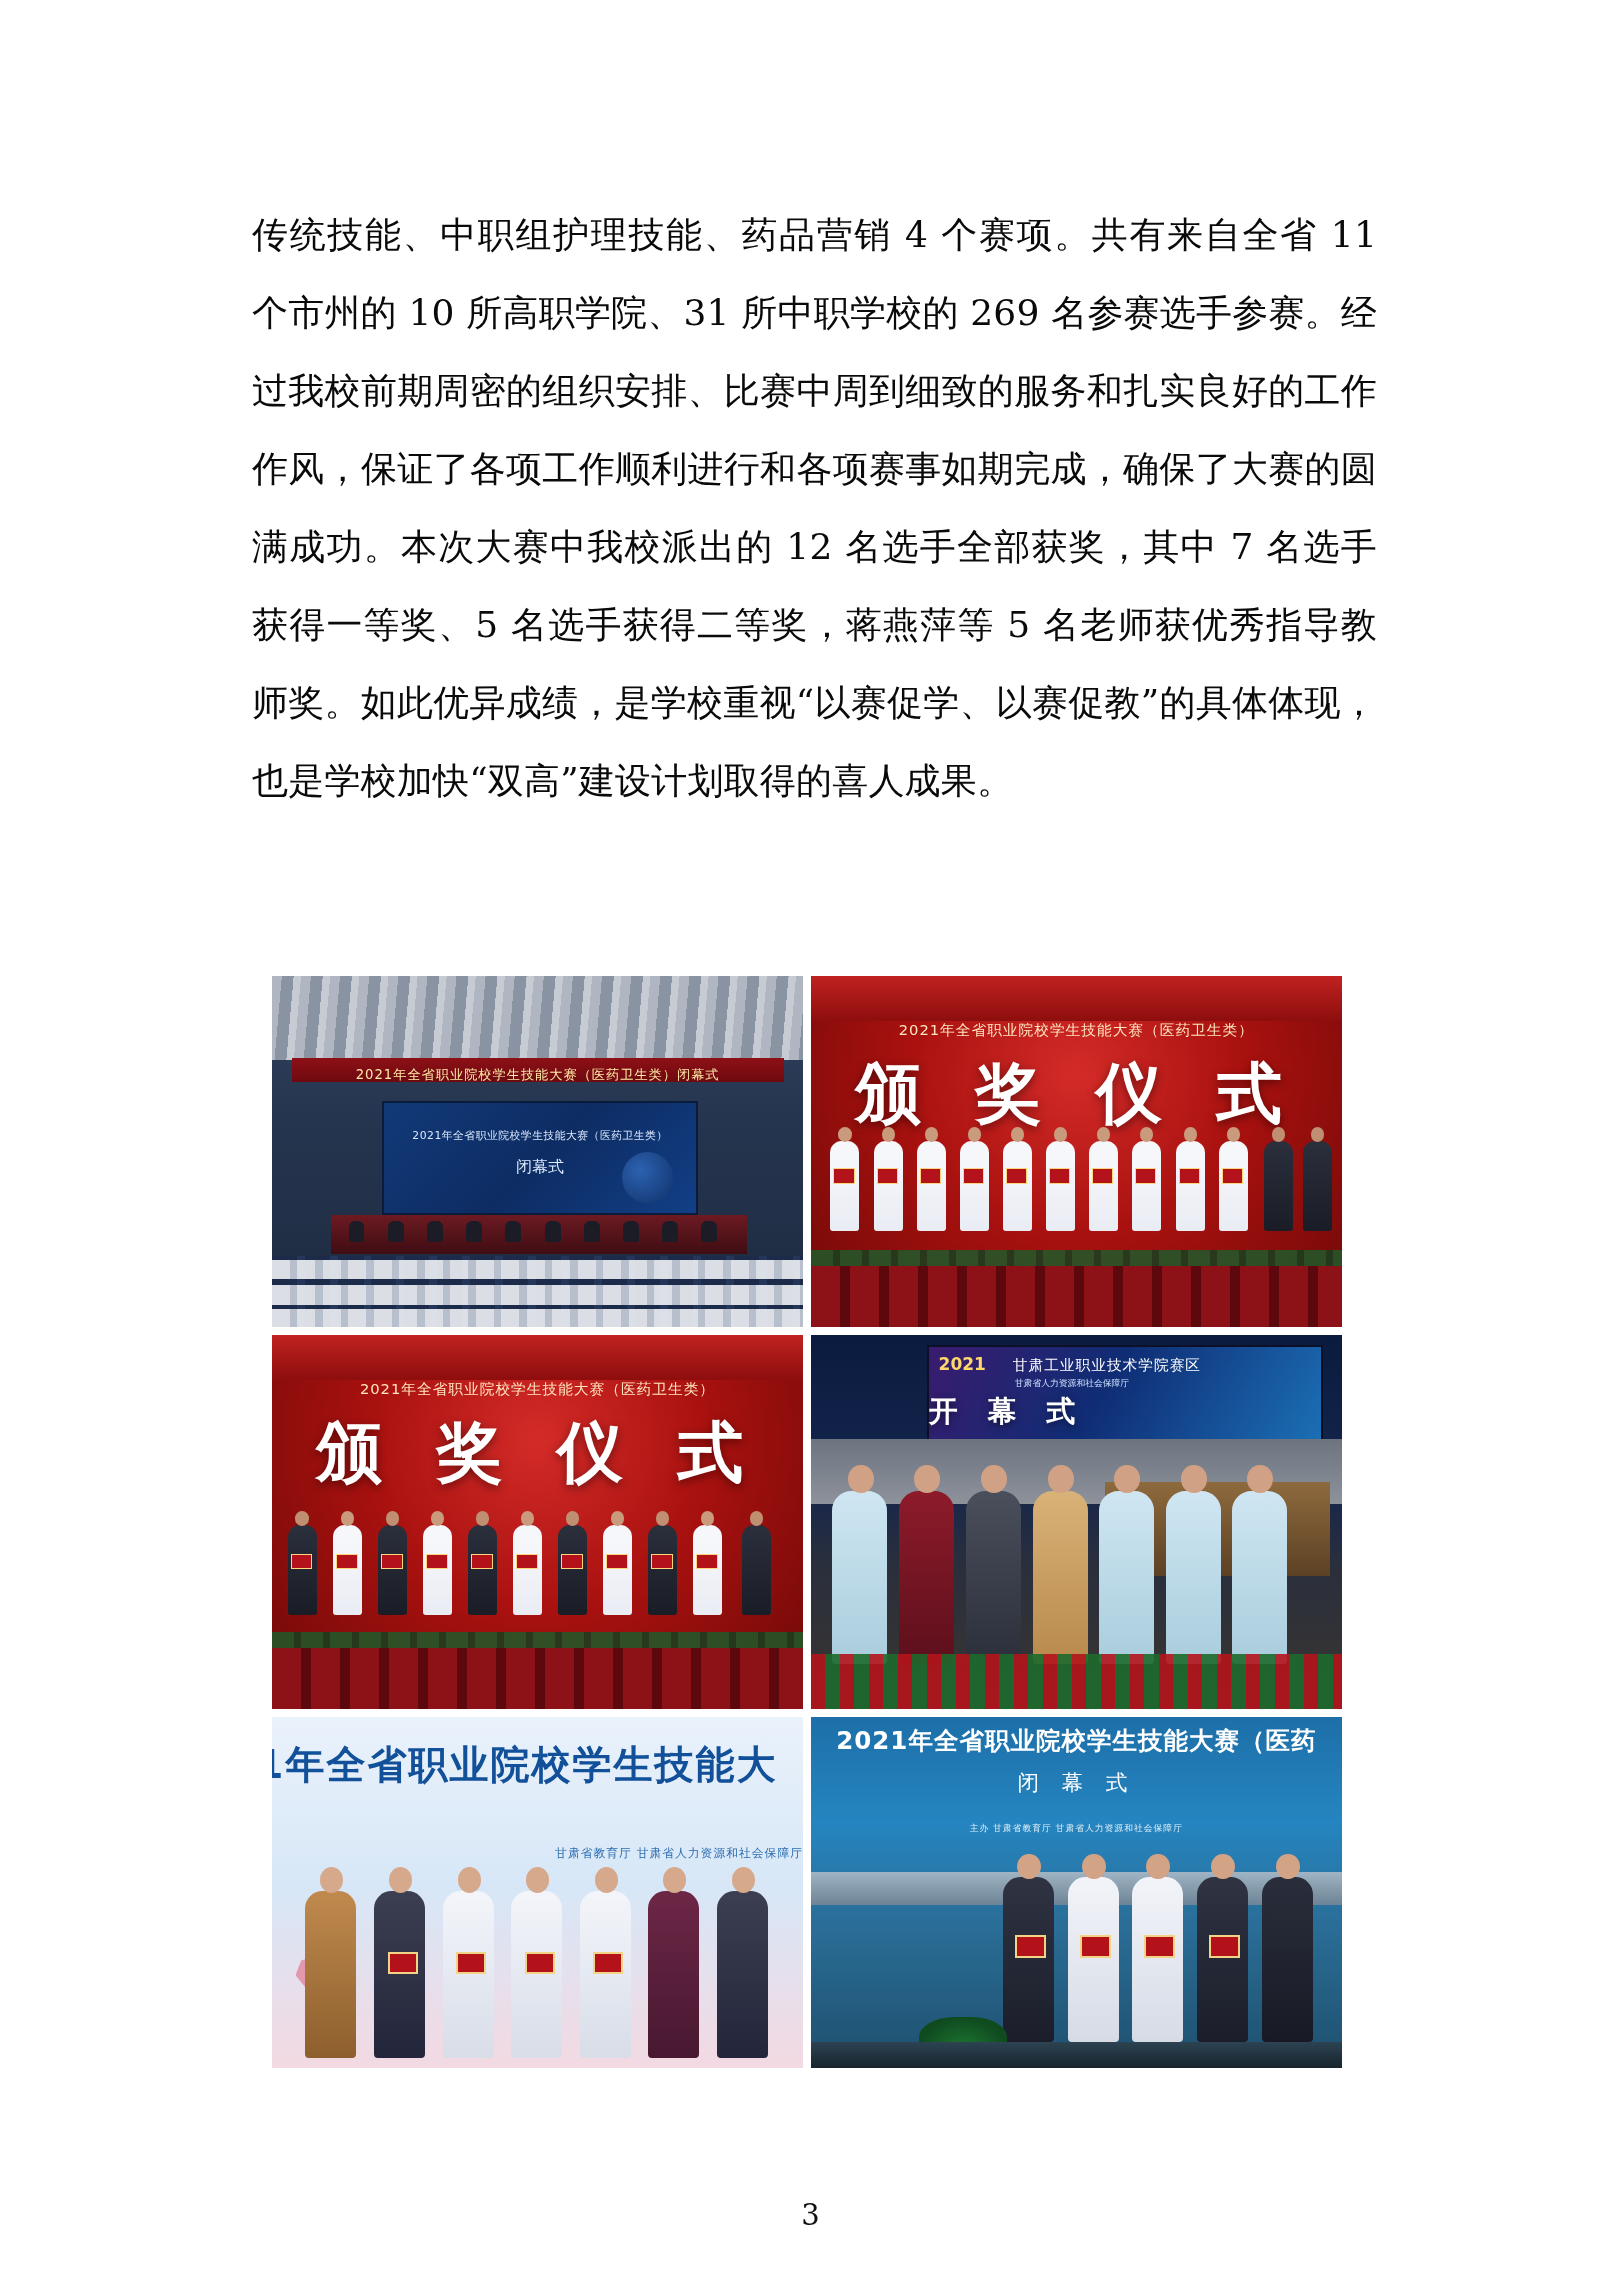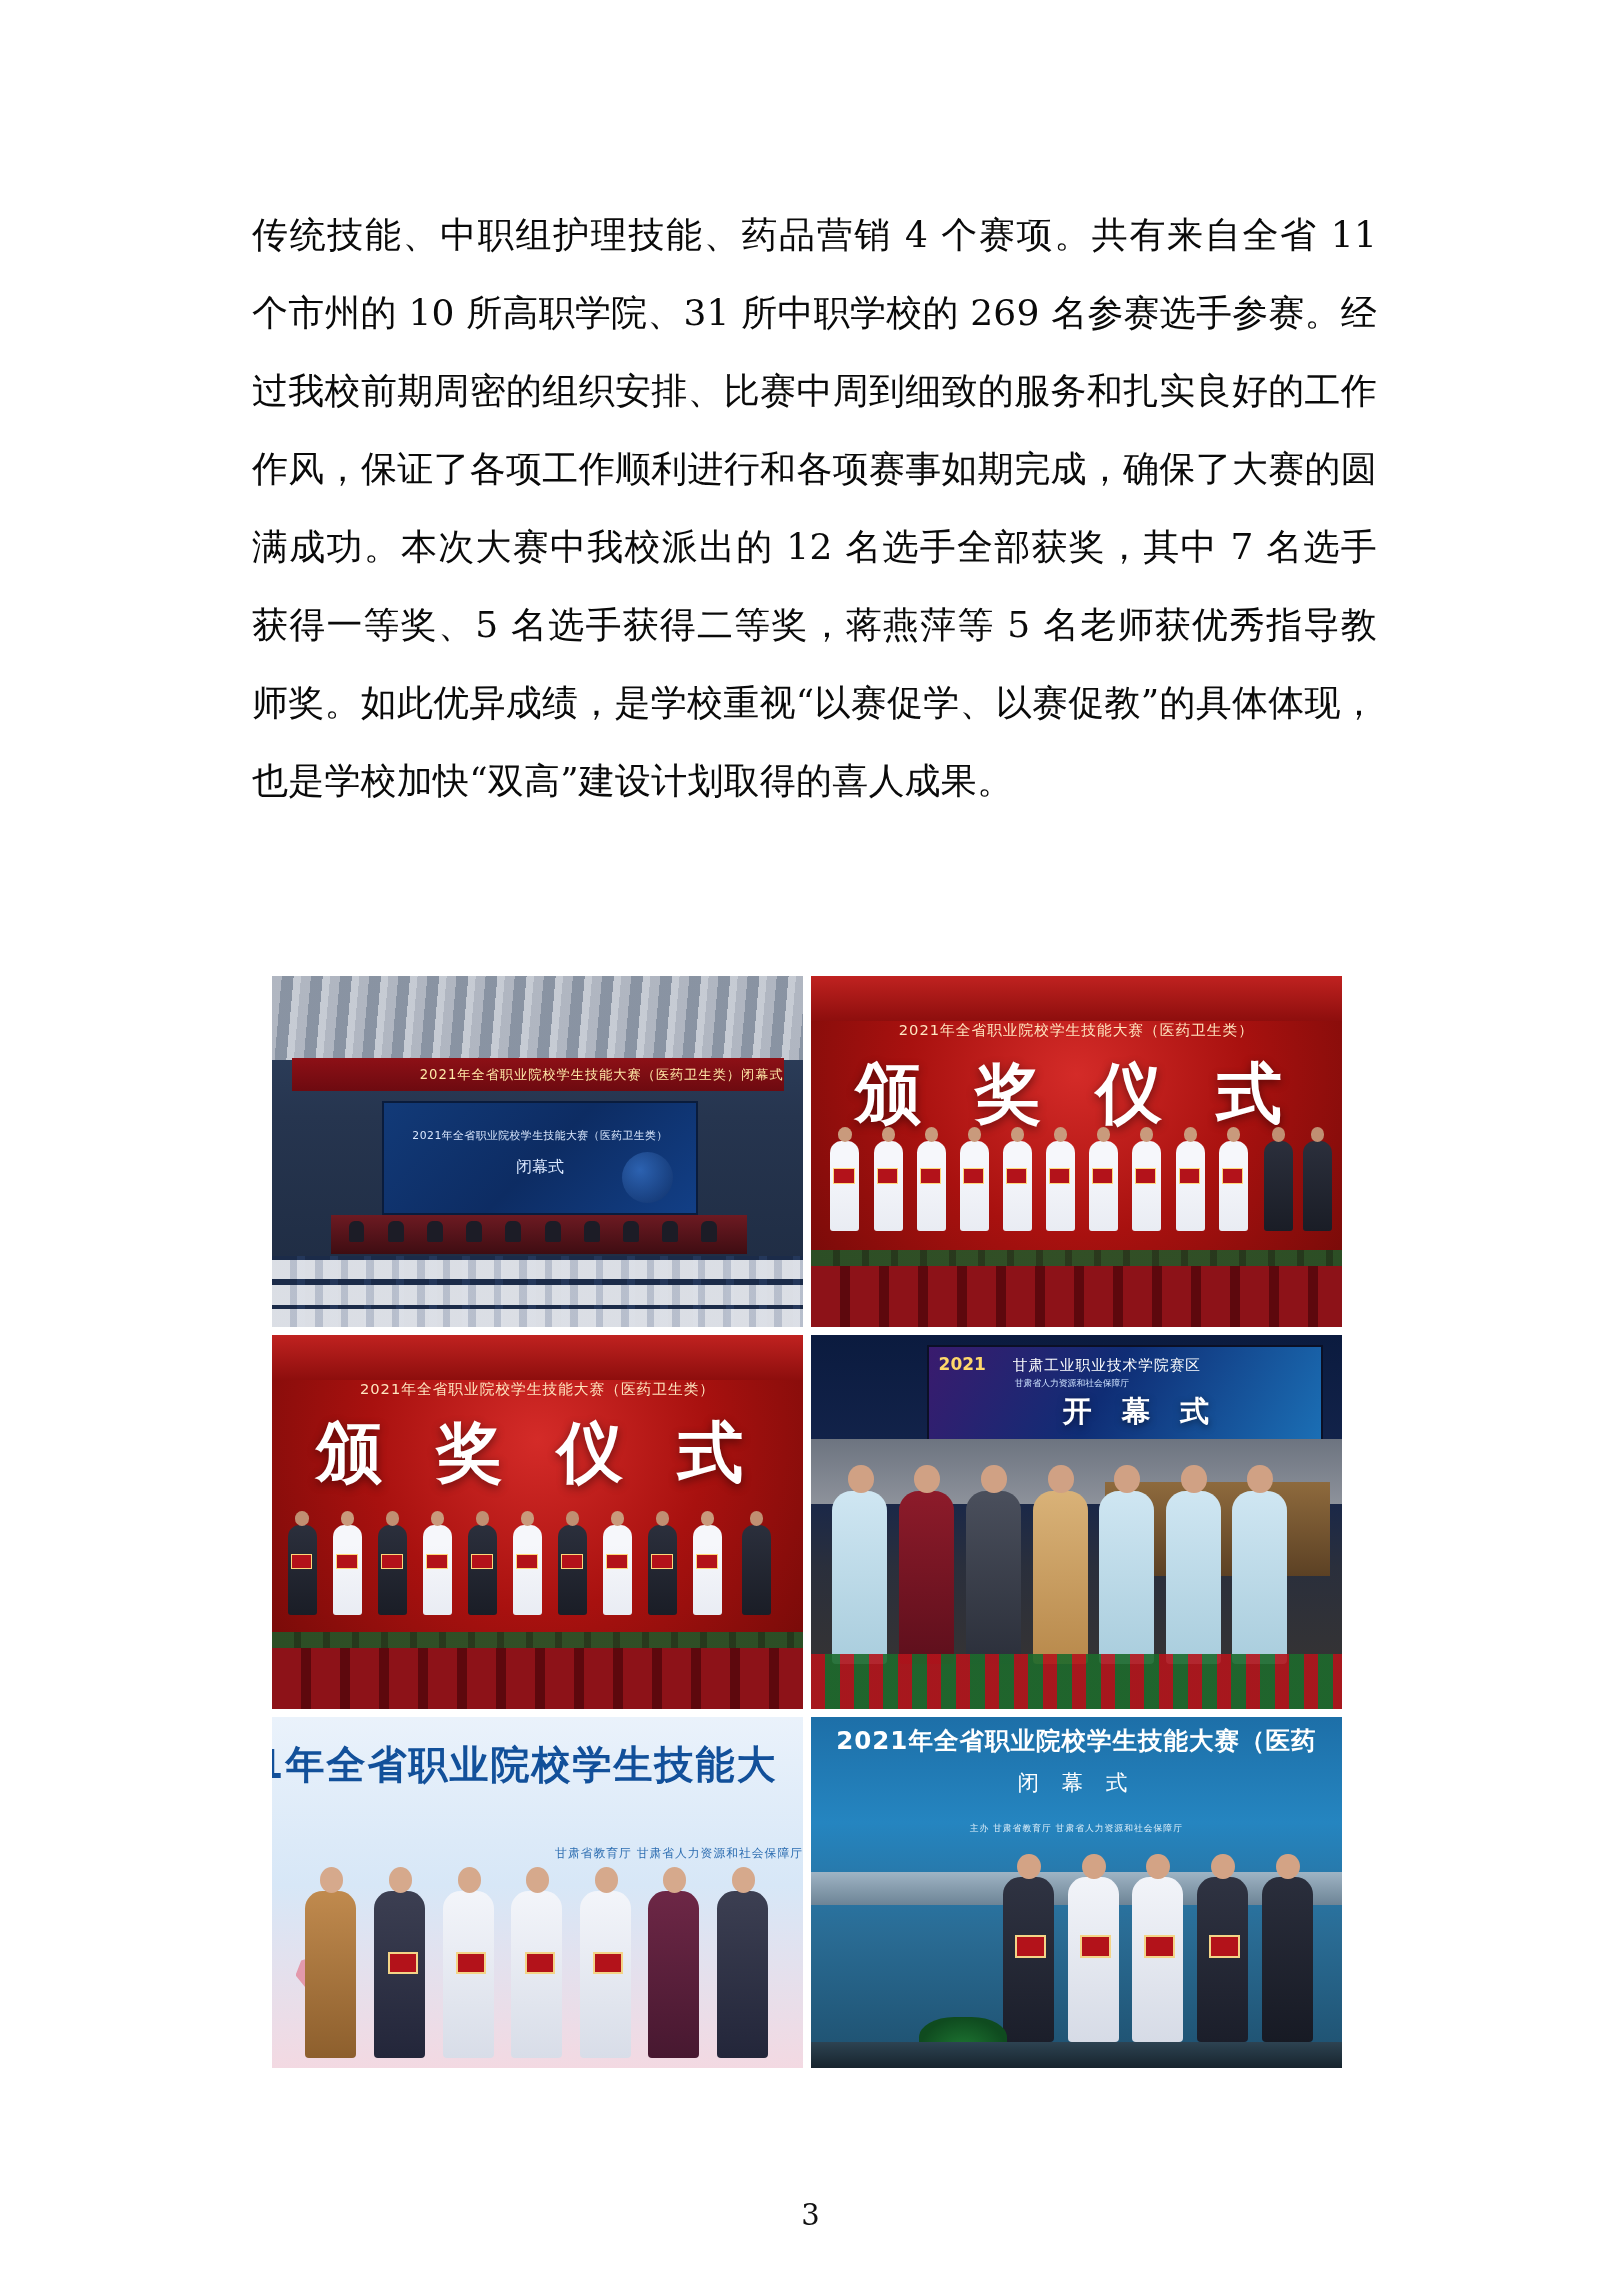--- a/index.html
+++ b/index.html
@@ -67,23 +67,23 @@
   .p1 {
     background:
       linear-gradient(180deg, #2a3a55 0%, #2b3c58 22%, #26354f 40%, #1d2a40 100%);
   }
   .p1 .ceiling {
     position: absolute; left: 0; top: 0; width: 100%; height: 84px;
     background: repeating-linear-gradient(95deg, #c8ccd4 0 9.8px, #9aa3b0 9.8px 21.6px, #e2e5ea 21.6px 29px);
     opacity: .85;
   }
   .p1 .banner {
-    position: absolute; left: 19.6px; top: 82px; width: 492px; height: 33px;
+    position: absolute; left: 19.6px; top: 82px; width: 492px; height: 24px;
     background: linear-gradient(180deg, #8d1016, #6d0a10);
-    color: #ffe9a8; font-size: 13.2px; line-height: 33px; text-align: right;
+    color: #ffe9a8; font-size: 13.2px; line-height: 33px; text-align: center;
     letter-spacing: 1px; white-space: nowrap; overflow: hidden;
     font-family: "DejaVu Sans", "Liberation Sans", sans-serif;
   }
   .p1 .screen {
     position: absolute; left: 110px; top: 125px; width: 312px; height: 110px;
     background: linear-gradient(135deg, #123a78 0%, #0d2c63 50%, #123f86 100%);
     border: 2px solid #0a1c3c;
     color: #dce9ff; font-size: 10.8px; text-align: center;
     font-family: "DejaVu Sans", "Liberation Sans", sans-serif;
   }
@@ -174,24 +174,23 @@
   .p4 .screen .yr {
     position: absolute; left: 9.8px; top: 7.8px; font-size: 17px; font-weight: bold; color: #ffd86b;
   }
   .p4 .screen .nm {
     position: absolute; left: 84px; top: 9.8px; font-size: 14.7px; letter-spacing: 1px; white-space: nowrap;
   }
   .p4 .screen .sub {
     position: absolute; left: 86px; top: 31px; font-size: 8.8px; color: #cfe3ff; white-space: nowrap;
   }
   .p4 .screen .kai {
-    position: absolute; left: 0; top: 45px; width: 100%; text-align: center;
+    position: absolute; left: 0; top: 45px; width: 100%; 
     font-size: 29px; font-weight: bold; letter-spacing: 9.8px;
     text-shadow: 0 2px 7.8px rgba(0,0,0,.5);
-    padding-left: 16px;
   }
   .p4 .wall {
     position: absolute; left: 0; top: 104px; width: 100%; height: 65px;
     background: linear-gradient(180deg, #6d7480 0%, #8d929b 100%);
   }
   .p4 .podium {
     position: absolute; left: 294px; top: 147px; width: 225px; height: 94px;
     background: linear-gradient(180deg, #8e6a3d, #5c4124);
   }
   .p4 .person {

